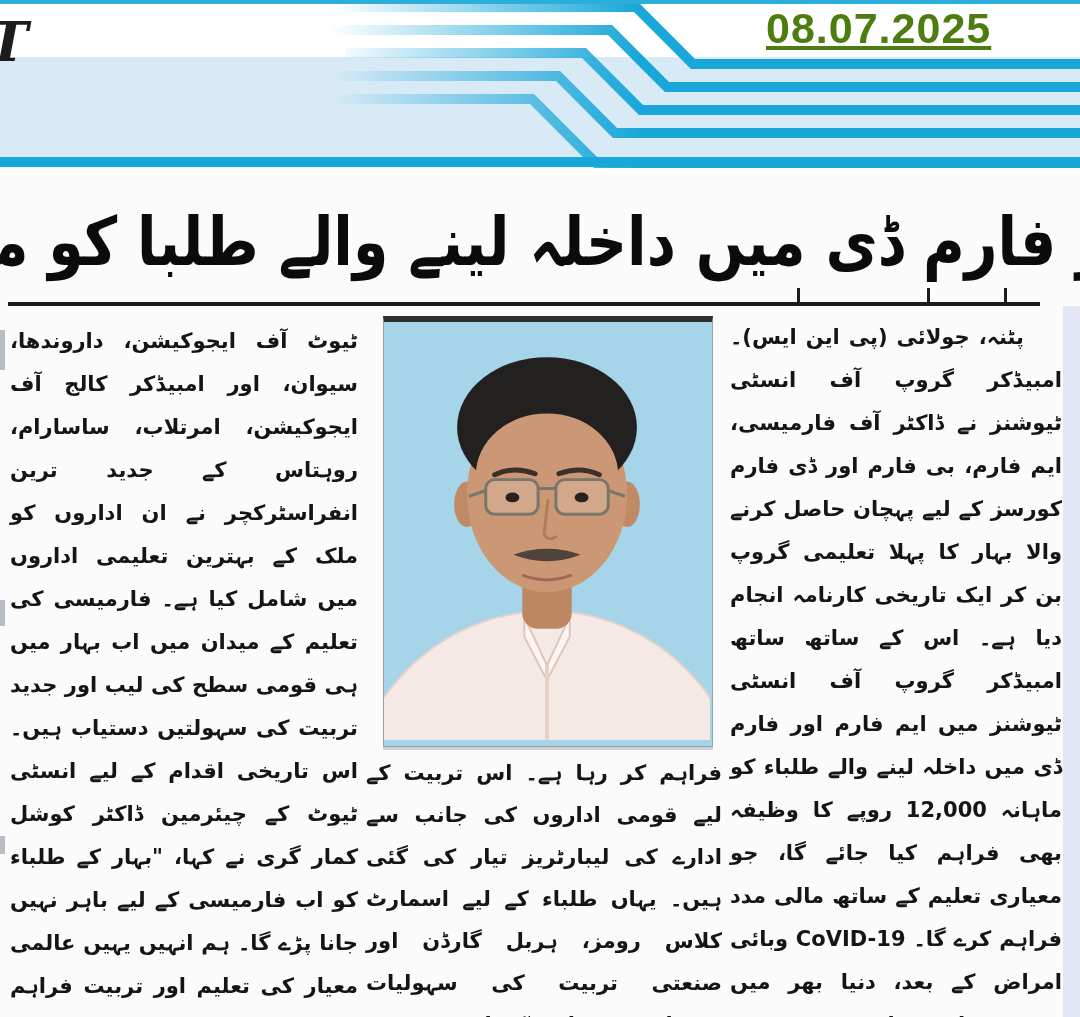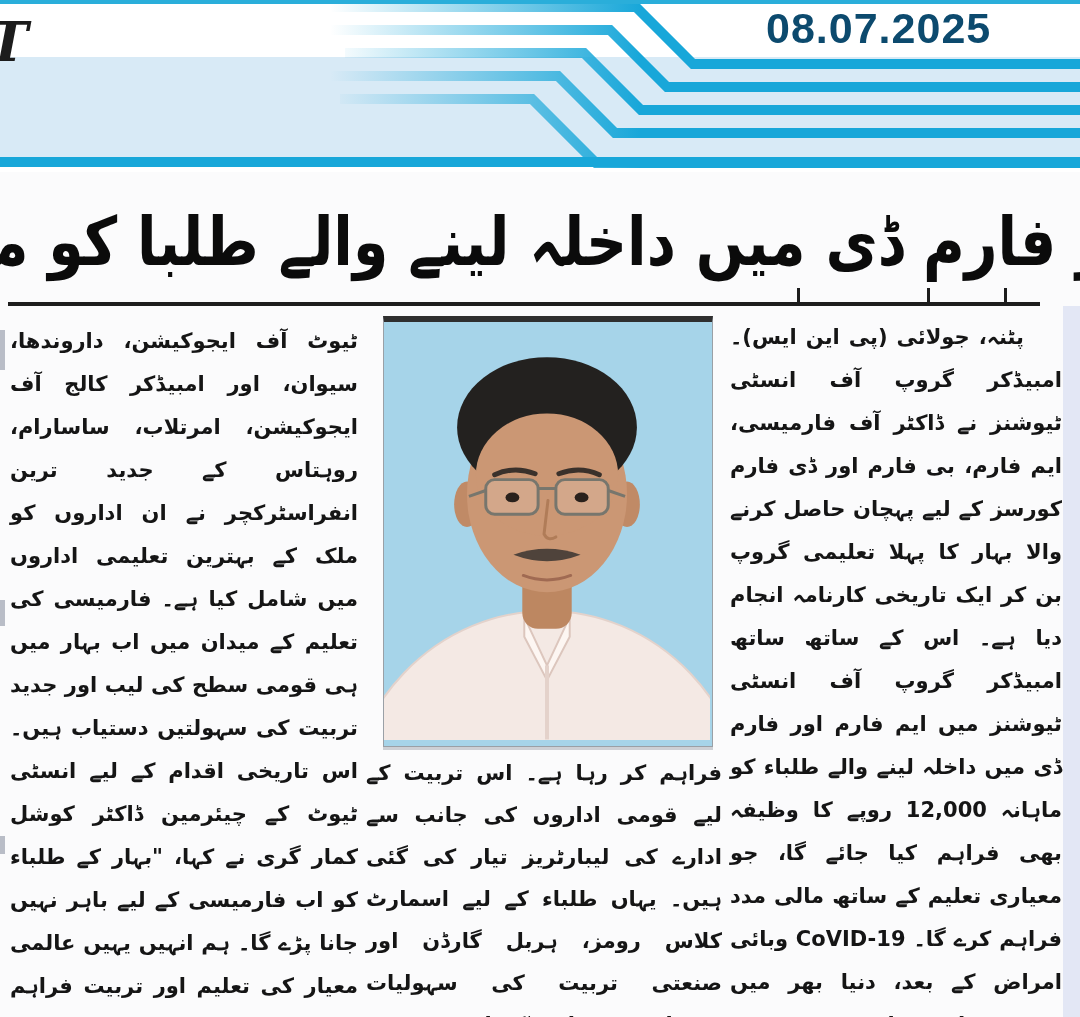--- a/index.html
+++ b/index.html
@@ -10,21 +10,21 @@
   }
   
   .masthead { position:absolute; left:0; top:0; }
   .logo-letter {
     position:absolute; left:-12px; top:10px;
     font:italic 900 54px "DejaVu Serif", serif; color:#1c1c1c;
   }
   .date-label {
     position:absolute; left:766px; top:4px;
     font:700 43px "Liberation Sans", sans-serif;
-    color:#0c4a6e; letter-spacing:1px;
+    color:#4d7c0f; letter-spacing:1px;text-decoration:underline;
   }
   
   .headline {
     position:absolute; left:8px; top:184px; width:1062px; height:114px;
     display:flex; align-items:center; justify-content:center;
     direction:rtl; color:#0b0b0b;
     font:700 57px/1.0 "DejaVu Sans", sans-serif;
     transform:scale(1.0,1.18); transform-origin:center;
     white-space:nowrap;
   }

